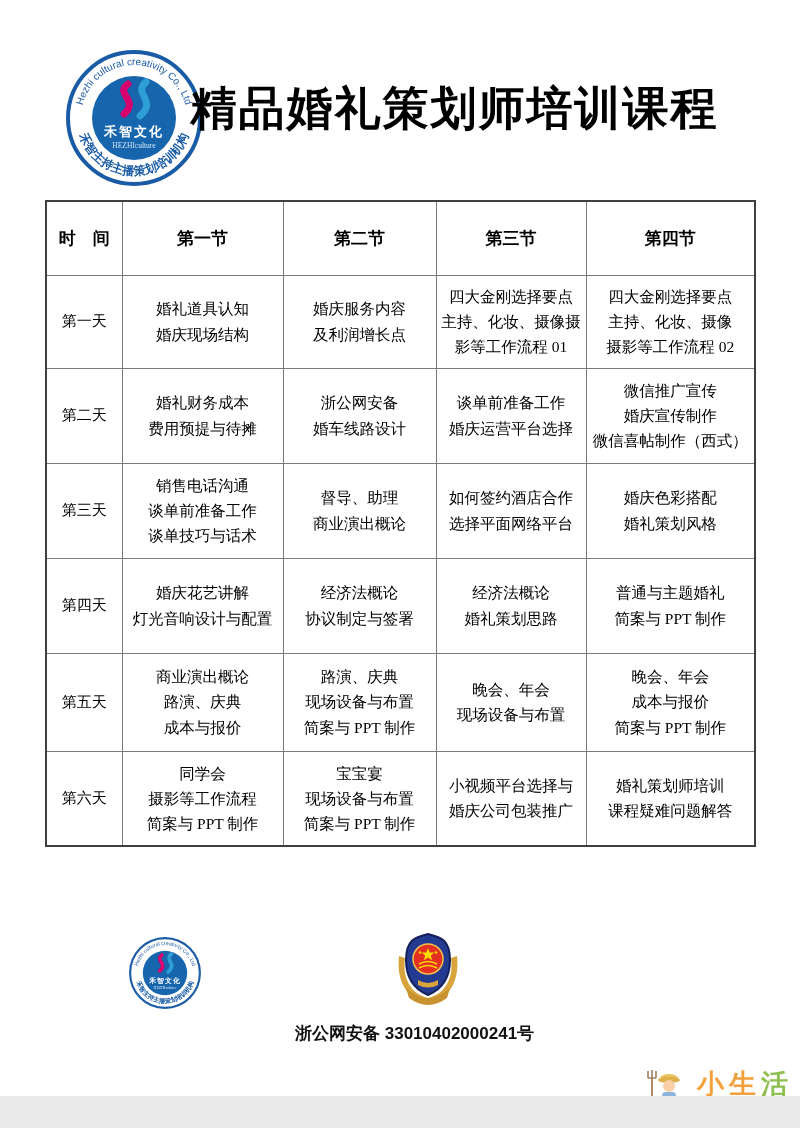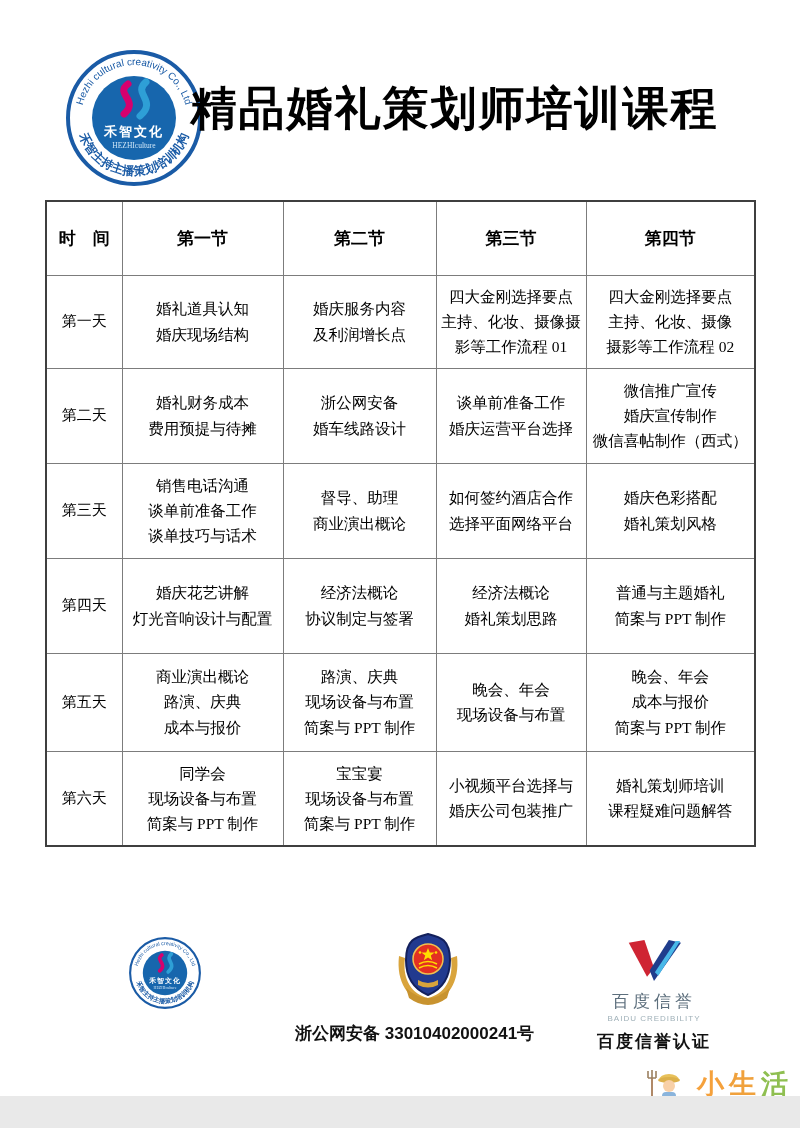--- a/index.html
+++ b/index.html
@@ -148,21 +148,21 @@
 简案与 PPT 制作</td>
       <td class="cell">晚会、年会
 现场设备与布置</td>
       <td class="cell">晚会、年会
 成本与报价
 简案与 PPT 制作</td>
     </tr>
     <tr style="height:95px">
       <td class="day">第六天</td>
       <td class="cell">同学会
-现场设备与布置
+摄影等工作流程
 简案与 PPT 制作</td>
       <td class="cell">宝宝宴
 现场设备与布置
 简案与 PPT 制作</td>
       <td class="cell">小视频平台选择与
 婚庆公司包装推广</td>
       <td class="cell">婚礼策划师培训
 课程疑难问题解答</td>
     </tr>
   </tbody>
@@ -180,30 +180,20 @@
     <circle cx="40" cy="31" r="15" fill="#e33022" stroke="#f2c14e" stroke-width="1.5"></circle>
     <polygon points="40,20 41.8,24.6 46.6,24.6 42.8,27.5 44.2,32.2 40,29.4 35.8,32.2 37.2,27.5 33.4,24.6 38.2,24.6" fill="#ffde00"></polygon>
     <circle cx="32" cy="24.5" r="1.3" fill="#ffde00"></circle>
     <circle cx="48" cy="24.5" r="1.3" fill="#ffde00"></circle>
     <path d="M31,36 Q40,31 49,36" stroke="#ffde00" stroke-width="1.6" fill="none"></path>
     <path d="M31,40 Q40,35 49,40" stroke="#ffde00" stroke-width="1.6" fill="none"></path>
     <path d="M30,52 Q40,58 50,52 L50,57 Q40,62 30,57 Z" fill="#d9a43c"></path>
   </svg>
   <div class="police-text">浙公网安备 33010402000241号</div>
 
-  <div class="baidu-block">
-    <svg class="baidu-v" viewBox="0 0 62 50">
-      <polygon points="2,4 20,1 31,33 23,43" fill="#cf2433"></polygon>
-      <polygon points="26,36 48,1 62,4 31,48" fill="#1f3d8c"></polygon>
-      <polygon points="56,2 61,2 36,42 32,38" fill="#49b8e8"></polygon>
-    </svg>
-    <div class="baidu-cn">百度信誉</div>
-    <div class="baidu-en">BAIDU CREDIBILITY</div>
-    <div class="baidu-cert">百度信誉认证</div>
-  </div>
 
   <div class="watermark">
     <svg class="wm-cartoon" viewBox="0 0 44 52">
       <line x1="7" y1="10" x2="7" y2="48" stroke="#b08968" stroke-width="2"></line>
       <path d="M3,3 L3,10 M7,2 L7,10 M11,3 L11,10 M3,10 L11,10" stroke="#9c8060" stroke-width="1.6" fill="none"></path>
       <path d="M14,12 A10,6 0 0 1 34,12 Z" fill="#e8c15a"></path>
       <ellipse cx="24" cy="12" rx="11" ry="3" fill="#dcb04a"></ellipse>
       <circle cx="24" cy="18" r="6" fill="#f8d0a8"></circle>
       <rect x="17" y="24" width="14" height="15" rx="4" fill="#8ab4dc"></rect>
       <rect x="19" y="39" width="4" height="9" fill="#7da5cc"></rect>

